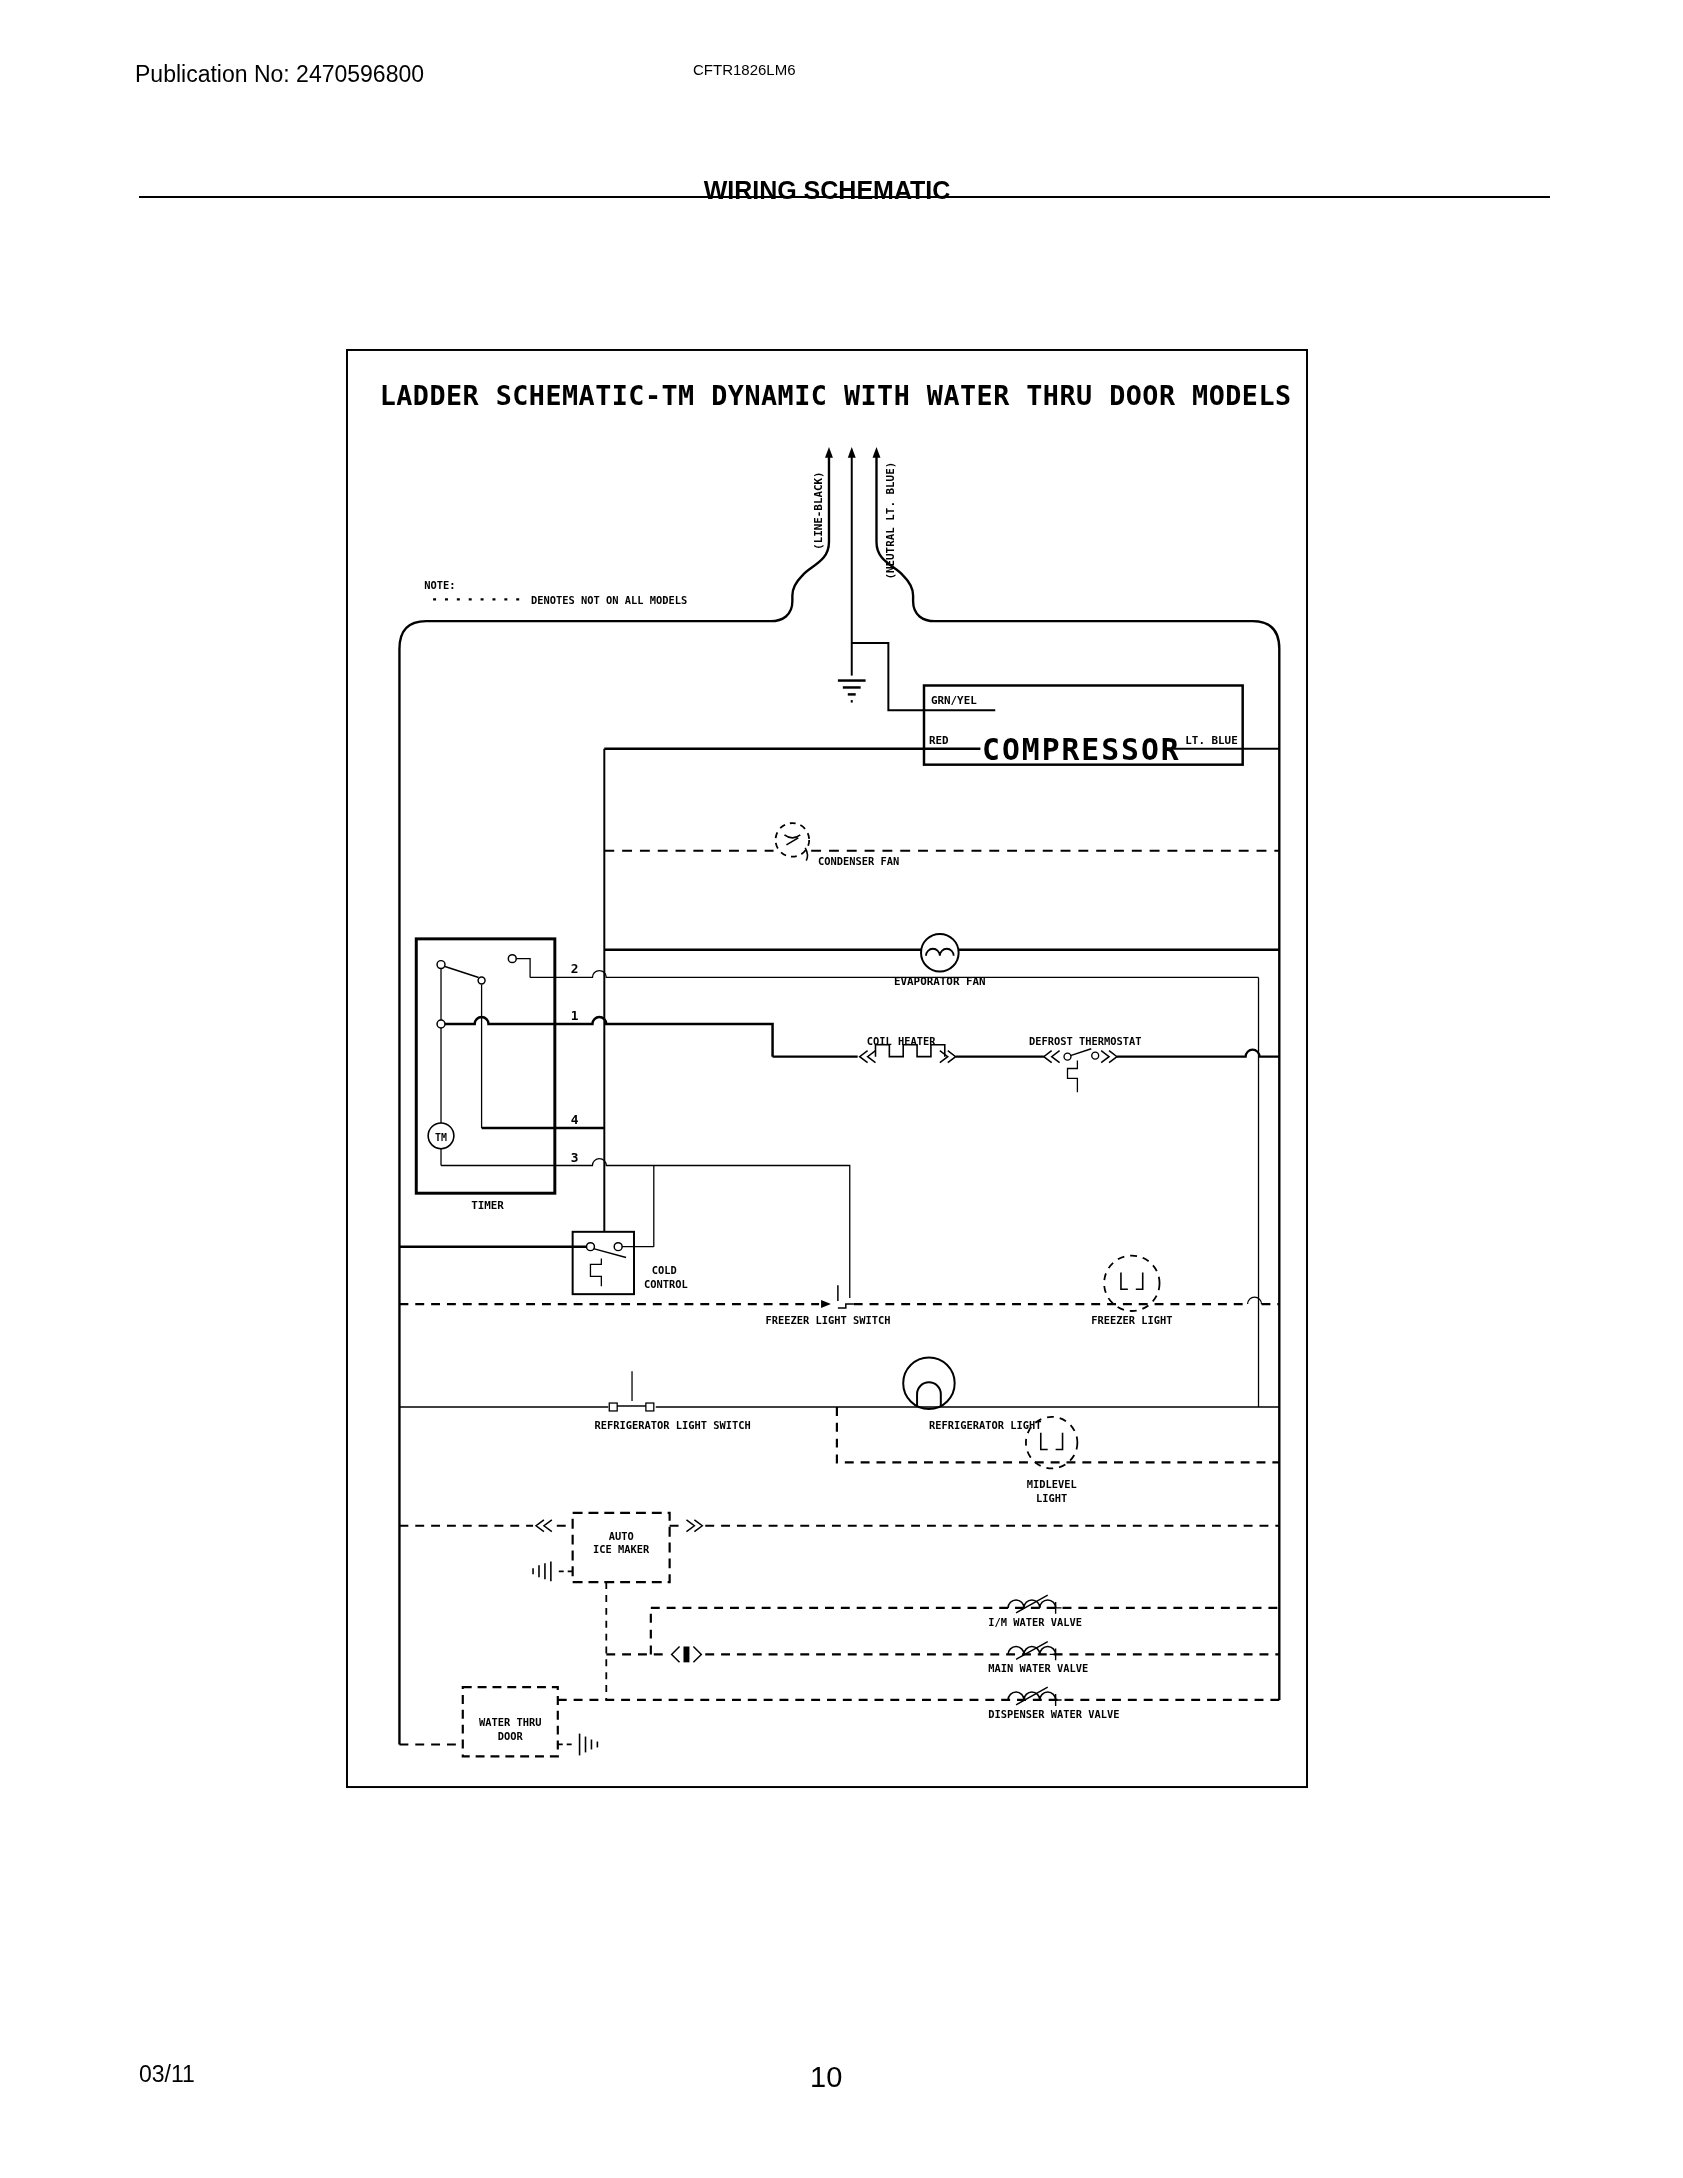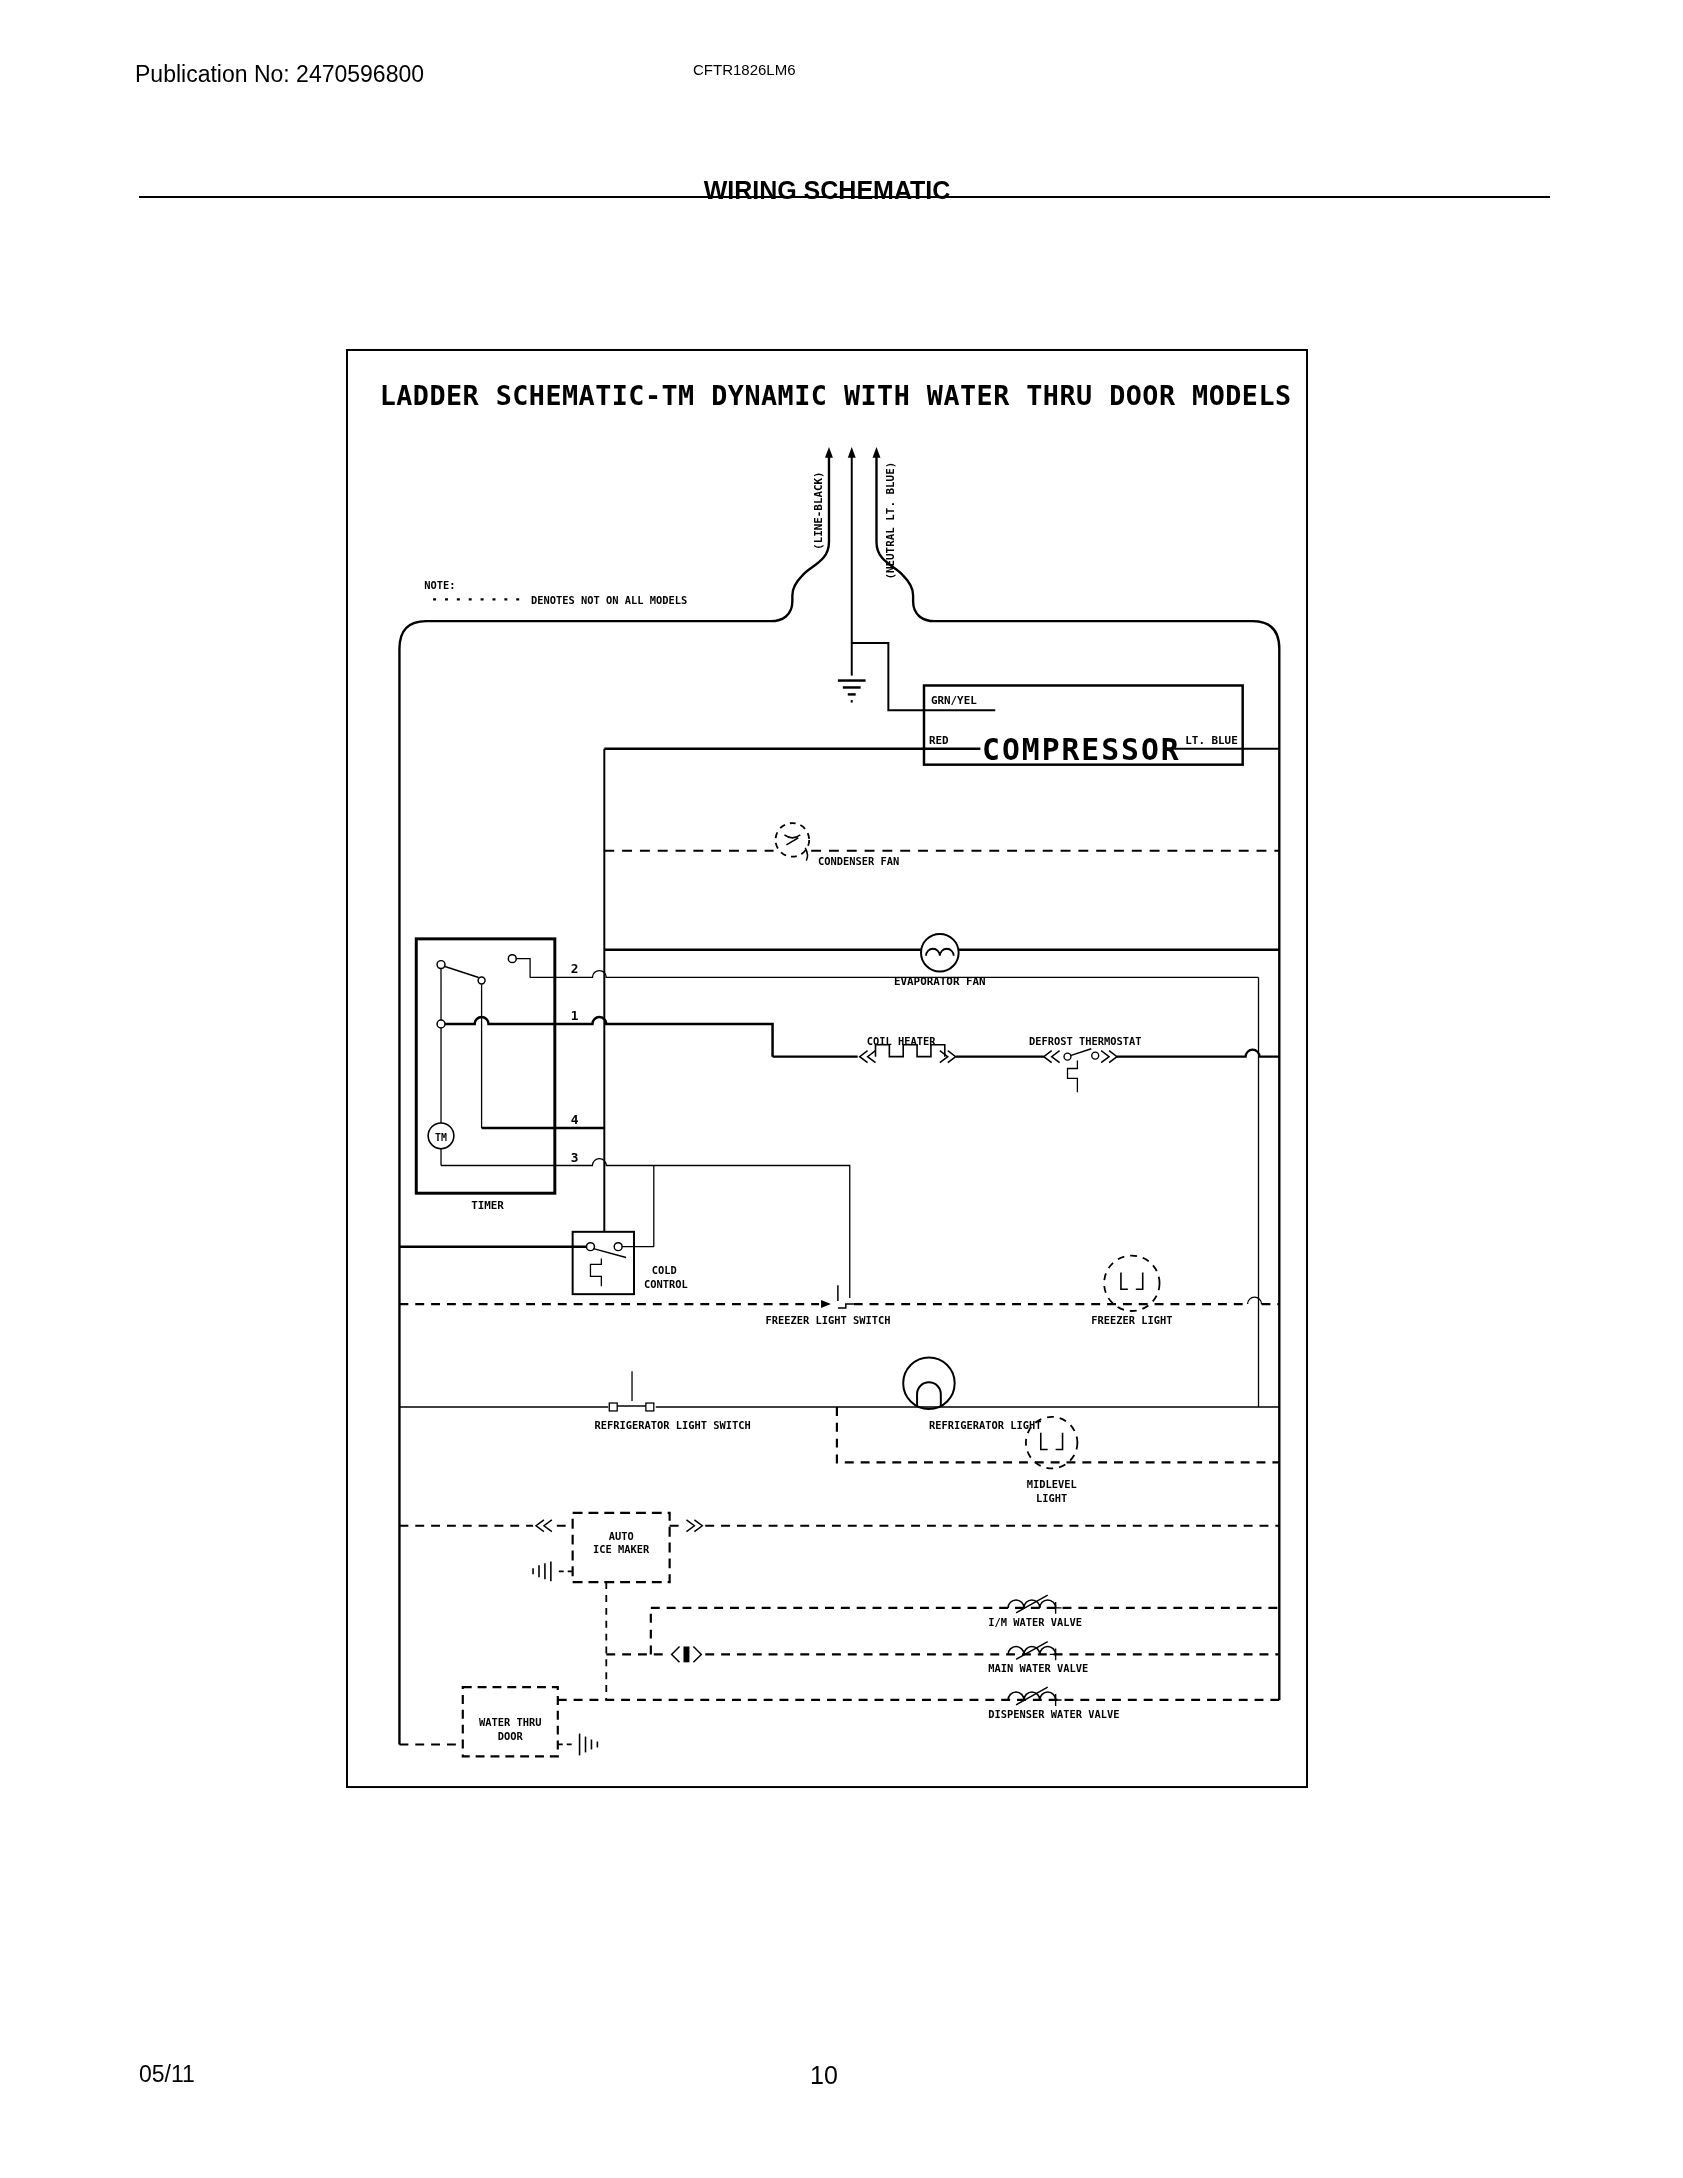--- a/index.html
+++ b/index.html
@@ -3,21 +3,21 @@
 <meta charset="utf-8">
 <style>
   html,body{margin:0;padding:0;background:#ffffff;}
   body{width:1683px;height:2178px;position:relative;font-family:"Liberation Sans",sans-serif;color:#000;}
   .abs{position:absolute;}
   #pub-no{left:135px;top:61px;font-size:23px;}
   #model-no{left:693px;top:61px;font-size:15px;}
   #page-title{left:530px;top:156px;width:594px;text-align:center;font-size:25px;font-weight:bold;margin-top:20px;}
   #title-rule{left:139px;top:196px;width:1411px;border-top:2px solid #000;height:0;}
   #footer-date{left:139px;top:2061px;font-size:23px;}
-  #footer-page{left:810px;top:2061px;font-size:25px;}
+  #footer-page{left:810px;top:2061px;font-size:29px;}
   svg text{font-family:"DejaVu Sans Mono",monospace;font-weight:bold;fill:#000;}
   .lbl{font-size:11px;}
   .lbl2{font-size:10.5px;}
   .term{font-size:13px;}
   .dtitle{font-size:27px;letter-spacing:0.5px;}
   .comp{font-size:30px;letter-spacing:2px;}
   .w{stroke:#000;fill:none;}
 </style>
 </head>
 <body>
@@ -212,15 +212,15 @@
     <path d="M 563 1763 H 580" class="w" stroke-width="1.8" stroke-dasharray="5 4"></path>
     <g stroke="#000" stroke-width="1.6">
       <line x1="585" y1="1752" x2="585" y2="1774"></line>
         <line x1="591" y1="1755" x2="591" y2="1771"></line>
       <line x1="597" y1="1758" x2="597" y2="1768"></line>
         <line x1="603" y1="1760" x2="603" y2="1766"></line>
     </g>
   </g>
 </svg>
 
-<div class="abs" id="footer-date">05/11</div>
+<div class="abs" id="footer-date">03/11</div>
 <div class="abs" id="footer-page">10</div>
 
 
 </body></html>

